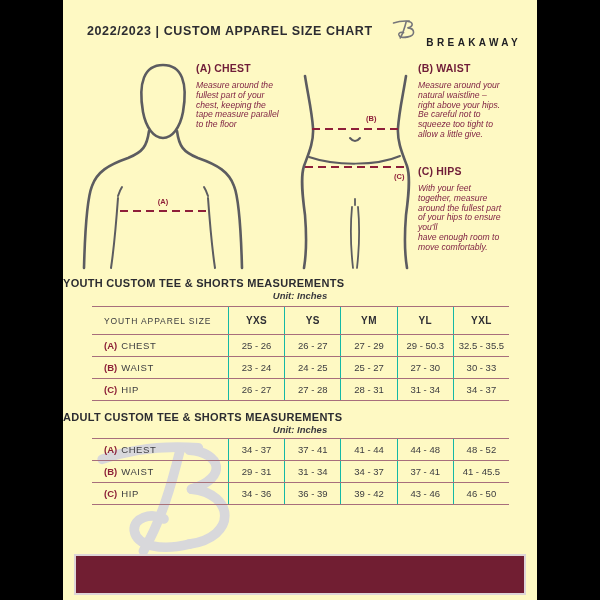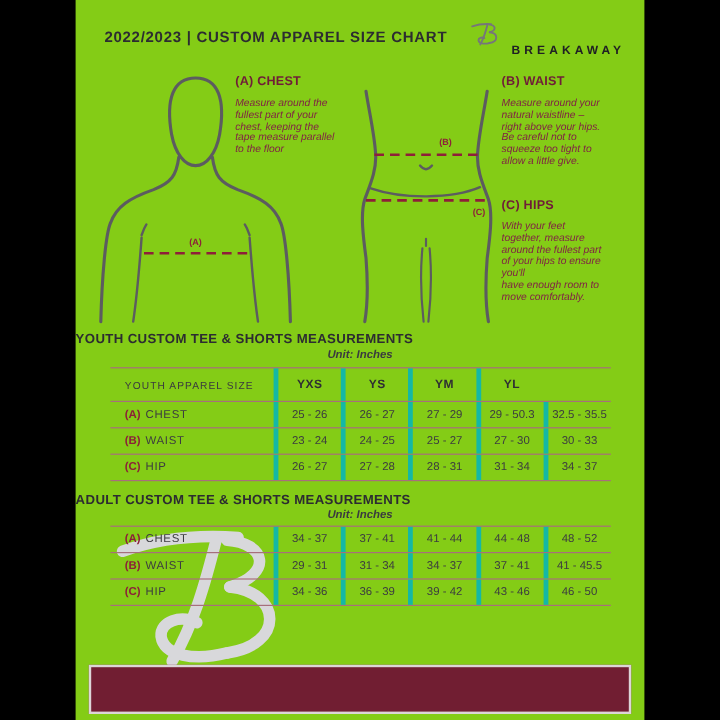--- a/index.html
+++ b/index.html
@@ -1,18 +1,18 @@
 <!DOCTYPE html>
 <html><head>
 <meta charset="utf-8">
 <style>
   html,body{margin:0;padding:0;background:#000;}
   .page{position:relative;width:600px;height:600px;background:#000;overflow:hidden;
         font-family:"Liberation Sans",sans-serif;}
-  .content{position:absolute;left:63px;top:0;width:474px;height:600px;background:#84cc16;}
+  .content{position:absolute;left:63px;top:0;width:474px;height:600px;background:#fef9c3;}
 
   
   .header{position:absolute;left:0;top:0;width:474px;height:55px;display:flex;
           align-items:center;justify-content:space-between;box-sizing:border-box;
           padding:6px 16px 0 24px;}
   .hdr-title{font-size:12.5px;font-weight:700;letter-spacing:.6px;color:#2c2c31;white-space:nowrap;}
   .brand{display:flex;align-items:center;gap:7px;}
   .brand-name{font-size:10px;font-weight:700;letter-spacing:3.4px;color:#202024;margin-top:24px;}
 
   
@@ -26,21 +26,21 @@
   .sec-title{position:absolute;left:0;width:474px;text-align:left;font-size:11px;
              font-weight:700;color:#2c2c31;letter-spacing:.3px;}
   .sec-unit{position:absolute;left:0;width:474px;text-align:center;font-size:9.5px;
             font-style:italic;font-weight:700;color:#3a3a3f;}
 
   
   .size-table{position:absolute;left:29px;width:417px;z-index:2;}
   .t-row{display:grid;grid-template-columns:136px repeat(5,1fr);border-top:1px solid #a76f7c;}
   .t-row:last-child{border-bottom:1px solid #a76f7c;}
   .t-cell{display:flex;align-items:center;justify-content:center;height:21px;
-          border-left:4px solid #14b8a6;font-size:9.5px;color:#3c3c40;}
+          border-left:1px solid #14b8a6;font-size:9.5px;color:#3c3c40;}
   .t-cell:first-child{border-left:none;justify-content:flex-start;padding-left:12px;}
   .t-head .t-cell{height:27px;font-weight:700;font-size:10px;letter-spacing:.4px;color:#2e2e33;}
   .t-head .t-cell:first-child{font-weight:400;font-size:8.5px;letter-spacing:.9px;color:#3a3a3f;}
   .pfx{color:#8c2038;font-weight:700;margin-right:4px;}
   .row-lbl{letter-spacing:.6px;}
 
   .watermark{position:absolute;left:30px;top:418px;z-index:1;}
   .footer-bar{position:absolute;left:11px;top:554px;width:448px;height:37px;
               background:#711e32;border:2px solid #ddd5d7;z-index:2;}
   .letterbox{position:absolute;top:0;width:63px;height:600px;background:#000;}
@@ -135,20 +135,21 @@
     <div class="sec-title" style="top:277px">YOUTH CUSTOM TEE &amp; SHORTS MEASUREMENTS</div>
     <div class="sec-unit" style="top:290px">Unit: Inches</div>
 
     <div class="size-table" style="top:306px">
       <div class="t-row t-head">
         <div class="t-cell">YOUTH APPAREL SIZE</div>
         <div class="t-cell">YXS</div>
         <div class="t-cell">YS</div>
         <div class="t-cell">YM</div>
         <div class="t-cell">YL</div>
+        <div class="t-cell">YXL</div>
       </div>
       <div class="t-row">
         <div class="t-cell">
             <span class="pfx">(A)</span>
             <span class="row-lbl">CHEST</span>
           </div>
         <div class="t-cell">25 - 26</div>
         <div class="t-cell">26 - 27</div>
         <div class="t-cell">27 - 29</div>
         <div class="t-cell">29 - 50.3</div>

